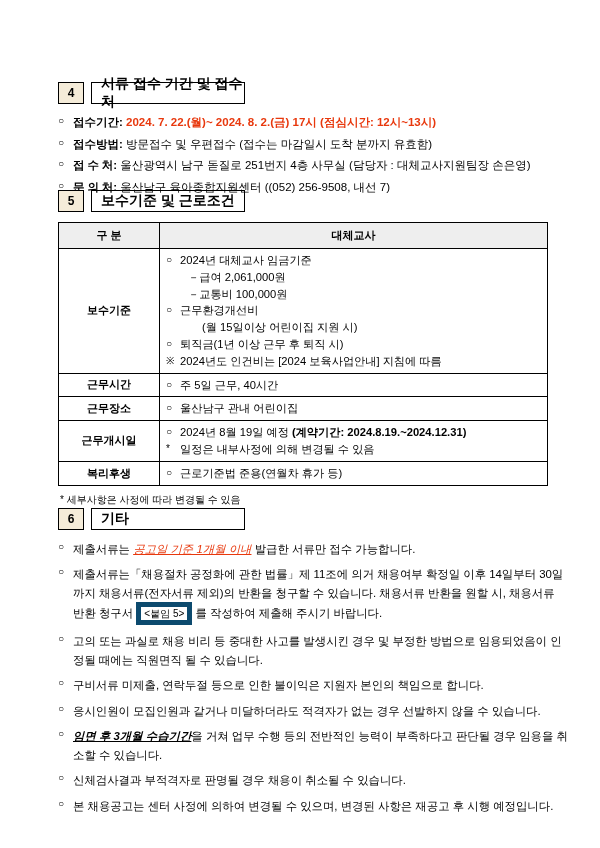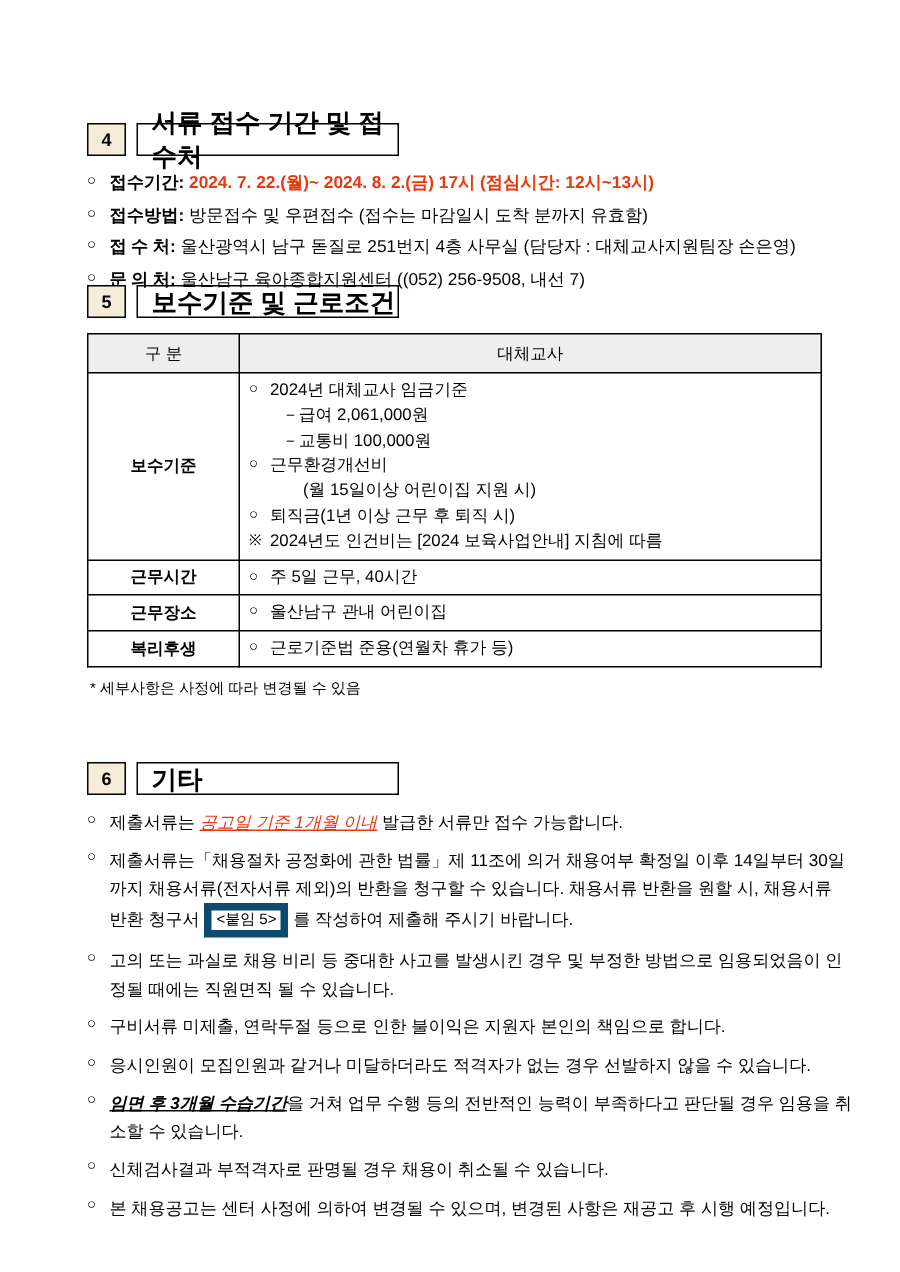--- a/index.html
+++ b/index.html
@@ -36,27 +36,27 @@
     background: #f5ecd9;
     display: flex;
     align-items: center;
     justify-content: center;
     font-size: 12px;
     font-weight: bold;
     margin-right: 7px;
     box-sizing: border-box;
   }
   .section-title {
-    width: 175px;
+    width: 154px;
     height: 22px;
     border: 1px solid #000;
     display: flex;
     align-items: center;
     padding-left: 9px;
-    font-size: 17px;
+    font-size: 14px;
     font-weight: bold;
     box-sizing: border-box;
   }
   
   .bl {
     display: flex;
     align-items: flex-start;
     margin-bottom: 5px;
     line-height: 1.45;
   }
@@ -98,21 +98,21 @@
     table-layout: fixed;
   }
   table.t5 th, table.t5 td {
     border: 1px solid #000;
     font-size: 11px;
     padding: 3px 6px;
     vertical-align: middle;
   }
   table.t5 th {
     background: #eeeeee;
-    font-weight: normal;
+    font-weight: bold;
     text-align: center;
     height: 19px;
   }
   td.col1 {
     width: 88px;
     text-align: center;
     font-weight: bold;
     font-size: 11.2px;
   }
   td.col2 { padding: 4px 7px; }
@@ -235,20 +235,33 @@
         <tr>
           <td class="col1">근무장소</td>
           <td class="col2">
             <div class="li2">
               <span class="mk">○</span>
               <span class="tx">울산남구 관내 어린이집</span>
             </div>
           </td>
         </tr>
 
+        <tr>
+          <td class="col1">근무개시일</td>
+          <td class="col2">
+            <div class="li2">
+              <span class="mk">○</span>
+              <span class="tx"><span>2024년 8월 19일 예정 </span><span class="bold">(계약기간: 2024.8.19.~2024.12.31)</span></span>
+            </div>
+            <div class="li2">
+              <span class="mk">*</span>
+              <span class="tx">일정은 내부사정에 의해 변경될 수 있음</span>
+            </div>
+          </td>
+        </tr>
 
         <tr>
           <td class="col1">복리후생</td>
           <td class="col2">
             <div class="li2">
               <span class="mk">○</span>
               <span class="tx">근로기준법 준용(연월차 휴가 등)</span>
             </div>
           </td>
         </tr>

